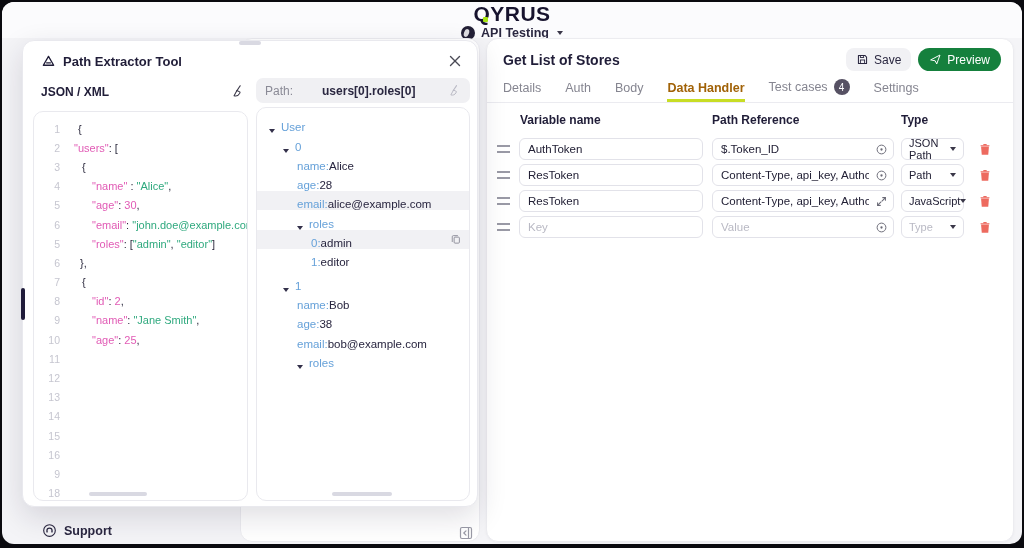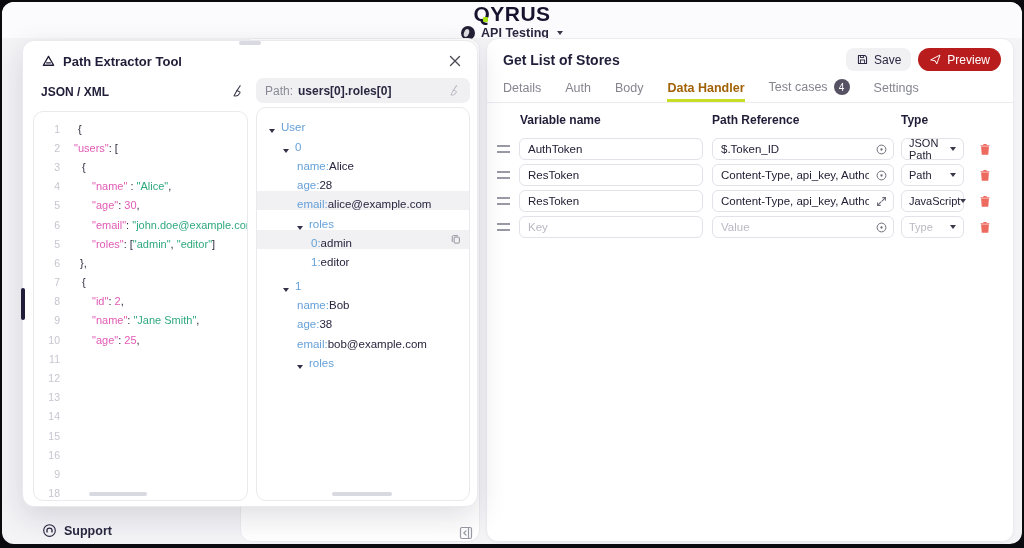--- a/index.html
+++ b/index.html
@@ -30,21 +30,21 @@
   .collapse-btn { position:absolute; left:456px; top:523px; width:16px; height:16px; color:#9a9aa6; cursor:pointer; }
   .support { position:absolute; left:40px; top:509px; display:flex; align-items:center; gap:7px; font-size:12.5px; color:#2a2740; font-weight:600; cursor:pointer;margin-top:12px; }
   .support svg { color:#2a2740; }
 
   
   .right-card { position:absolute; left:484px; top:36px; width:528px; height:504px; background:#fff; border:1px solid #ececf0; border-radius:12px; box-shadow:0 1px 3px rgba(20,20,40,.04); }
   .rc-header { display:flex; align-items:center; padding:9px 12px 6px 16px; }
   .rc-title { font-size:14px; font-weight:700; color:#201d38; }
   .rc-actions { margin-left:auto; display:flex; align-items:center; gap:7px; }
   .btn-save { display:flex; align-items:center; gap:5px; background:#f1f1f4; border:none; border-radius:8px; height:23px; padding:0 10px; font-size:12px; color:#2a2740; font-family:inherit; cursor:pointer; }
-  .btn-preview { display:flex; align-items:center; gap:5px; background:#b91c1c; border:none; border-radius:12px; height:23px; padding:0 11px; font-size:12px; color:#fff; font-family:inherit; cursor:pointer; }
+  .btn-preview { display:flex; align-items:center; gap:5px; background:#15803d; border:none; border-radius:12px; height:23px; padding:0 11px; font-size:12px; color:#fff; font-family:inherit; cursor:pointer; }
   .rc-tabs { display:flex; align-items:flex-end; gap:24px; padding:0 16px; border-bottom:1px solid #ebebf0; height:26px; }
   .rc-tab { font-size:12.5px; color:#858590; padding-bottom:7px; cursor:pointer; display:flex; align-items:center; gap:6px; white-space:nowrap; }
   .rc-tab.active { color:#a16207; font-weight:600; border-bottom:3px solid #c8dd25; padding-bottom:4px; }
   .tab-badge { min-width:16px; height:16px; border-radius:8px; background:#565163; color:#fff; font-size:10px; display:flex; align-items:center; justify-content:center; padding:0 4px; }
   .rc-sec { display:flex; align-items:center; padding:12px 12px 0 16px; }
   .rc-sec-title { font-size:12px; font-weight:700; color:#201d38; }
   .chip { margin-left:auto; background:#ececef; border:none; border-radius:13px; height:22px; padding:0 12px; font-size:12px; color:#2a2740; font-family:inherit; cursor:pointer; }
   .var-head { position:relative; height:26px; margin-top:6px; font-size:12px; font-weight:700; color:#201d38; }
   .vh-name { position:absolute; left:33px; top:4px; }
   .vh-path { position:absolute; left:225px; top:4px; }
@@ -63,21 +63,21 @@
   .trash { position:absolute; left:491px; top:5px; width:14px; height:15px; color:#ed6a5f; cursor:pointer; }
 
   
   .modal { position:absolute; left:20px; top:38px; width:456px; height:467px; background:#fff; border:1px solid #e9e9ee; border-radius:12px; box-shadow:0 10px 30px rgba(25,22,50,.14); z-index:20; }
   .m-header { display:flex; align-items:center; padding:12px 14px 0 18px; }
   .m-title { display:flex; align-items:center; gap:7px; font-size:13px; font-weight:700; color:#201d38; }
   .m-close { margin-left:auto; width:16px; height:16px; color:#4a4a55; cursor:pointer; }
   .m-toolrow { position:absolute; left:0; right:0; top:37px; height:26px; }
   .m-editor-label { position:absolute; left:18px; top:7px; font-size:12px; font-weight:700; color:#201d38; }
   .broom-a { position:absolute; left:208px; top:6px; width:14px; height:14px; color:#3a3748; cursor:pointer; }
-  .path-pill { position:absolute; left:233px; top:0; width:214px; height:25px; background:#f0f0f3; border-radius:7px; display:flex; align-items:center; padding:0 9px; font-size:12px; }
+  .path-pill { position:absolute; left:233px; top:0; width:214px; height:25px; background:#f0f0f3; border-radius:7px; display:flex; align-items:center; padding:0 9px; font-size:12px;gap:24px; }
   .path-pill .pl { color:#8a8a96; margin-right:5px; }
   .path-pill .pv { color:#2a2740; font-weight:600; }
   .path-pill .broom-b { margin-left:auto; width:13px; height:13px; color:#b9b9c4; cursor:pointer; }
 
   .code-panel { position:absolute; left:10px; top:70px; width:215px; height:390px; border:1px solid #e9e9ee; border-radius:10px; overflow:hidden; background:#fff; }
   .code-lines { padding-top:7px; }
   .code-line { display:flex; height:19.2px; align-items:center; font-size:11px; white-space:pre; }
   .ln { width:26px; text-align:right; color:#c6c6d0; font-size:10.5px; flex:none; }
   .seg-b { color:#2c2a3e; } .seg-k { color:#e15bb5; } .seg-s { color:#2fa97e; } .seg-n { color:#e15bb5; }
   .hscroll { position:absolute; bottom:4px; height:4px; border-radius:2px; background:#d9d9e2; cursor:pointer; }

